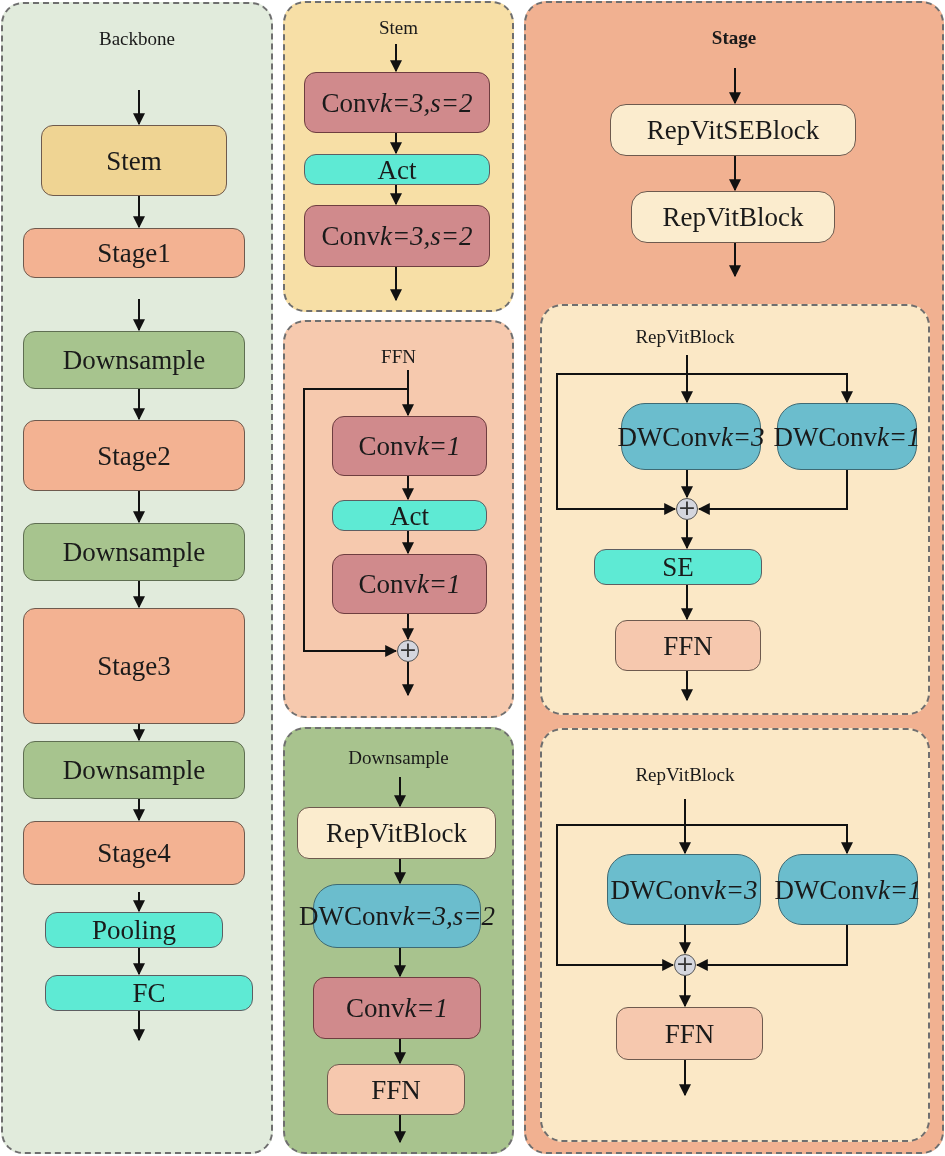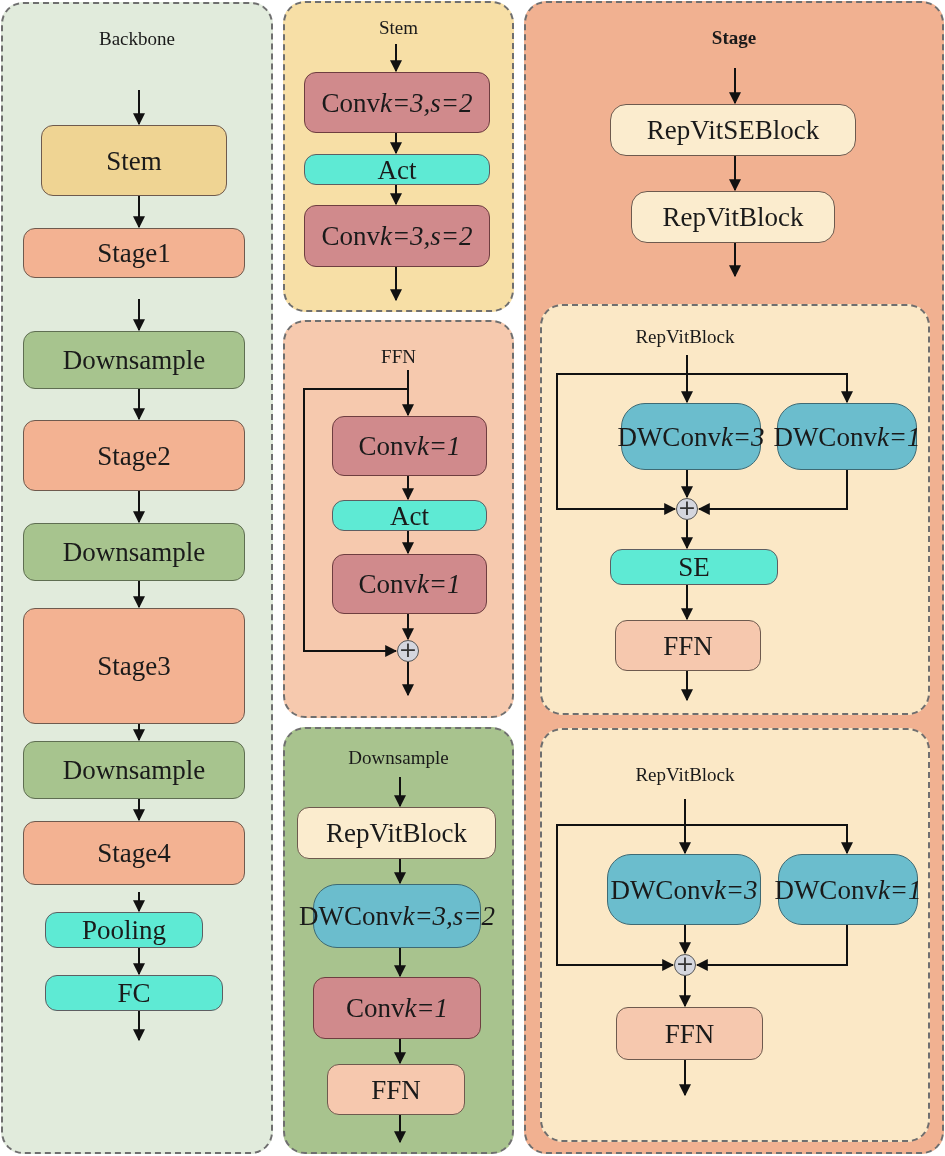--- a/index.html
+++ b/index.html
@@ -48,24 +48,24 @@
   </div>
 <div class="box c-stage" style="left:23px;top:608px;width:222px;height:116px;">
     <span>Stage3</span>
   </div>
 <div class="box c-down" style="left:23px;top:741px;width:222px;height:58px;">
     <span>Downsample</span>
   </div>
 <div class="box c-stage" style="left:23px;top:821px;width:222px;height:64px;">
     <span>Stage4</span>
   </div>
-<div class="box c-gray" style="left:45px;top:912px;width:158px;height:36px;">
+<div class="box c-gray" style="left:45px;top:912px;width:178px;height:36px;">
     <span>Pooling</span>
   </div>
-<div class="box c-gray" style="left:45px;top:975px;width:178px;height:36px;">
+<div class="box c-gray" style="left:45px;top:975px;width:208px;height:36px;">
     <span>FC</span>
   </div>
 
 <div class="panel" style="left:283px;top:1px;width:231px;height:311px;background:#f7dfa6;">
   <div class="ptitle" style="top:10px;">Stem</div>
 </div>
 <div class="box c-conv" style="left:304px;top:72px;width:186px;height:61px;">
   <span>Conv</span>
   <span class="sub"><i>k=3,s=2</i></span>
 </div>
@@ -126,21 +126,21 @@
 </div>
 <div class="box c-dw" style="left:621px;top:403px;width:140px;height:67px;">
   <span>DWConv</span>
   <span class="sub"><i>k=3</i></span>
 </div>
 <div class="box c-dw" style="left:777px;top:403px;width:140px;height:67px;">
   <span>DWConv</span>
   <span class="sub"><i>k=1</i></span>
 </div>
 <div class="plus" style="left:676px;top:498px;">+</div>
-<div class="box c-gray" style="left:610px;top:549px;width:168px;height:36px;font-family:Liberation Serif, serif;">
+<div class="box c-gray" style="left:594px;top:549px;width:168px;height:36px;font-family:Liberation Serif, serif;">
     <span>SE</span>
   </div>
 <div class="box c-ffn" style="left:615px;top:620px;width:146px;height:51px;">
     <span>FFN</span>
   </div>
 
 <div class="panel" style="left:540px;top:728px;width:390px;height:414px;background:#fbe8c6;">
   <div class="ptitle" style="top:30px;left:-100px;">RepVitBlock</div>
 </div>
 <div class="box c-dw" style="left:607px;top:854px;width:154px;height:71px;">

